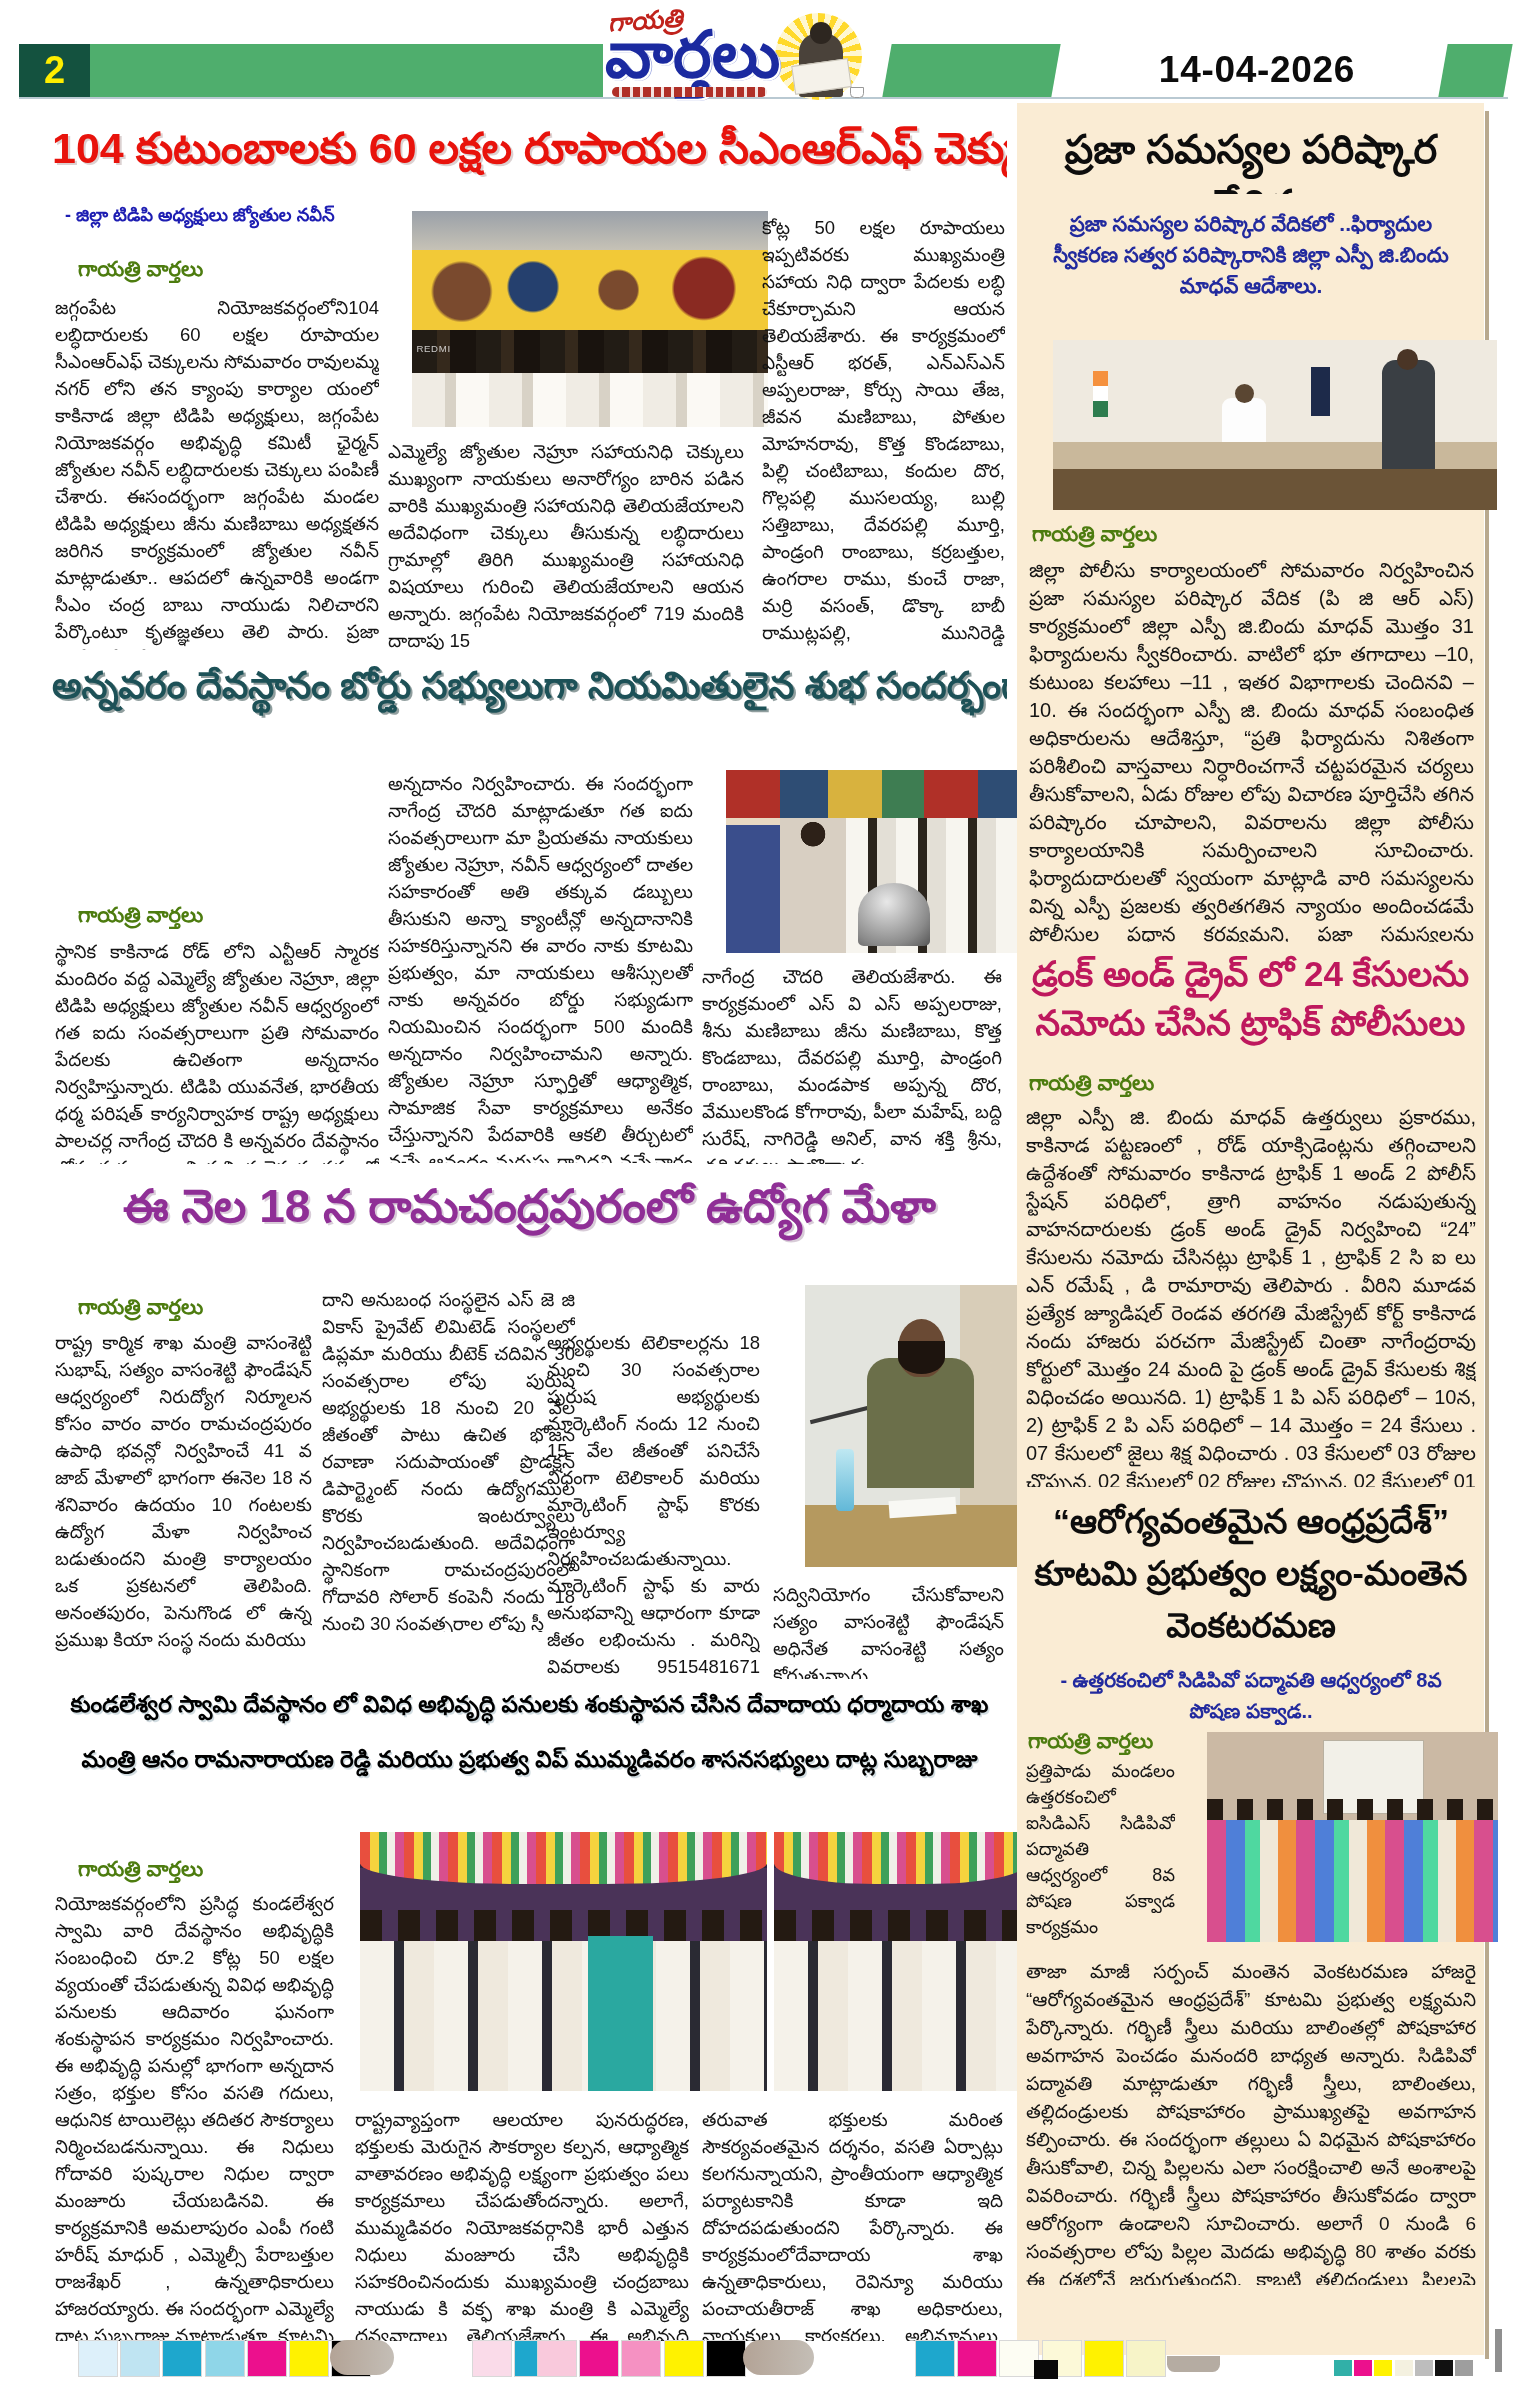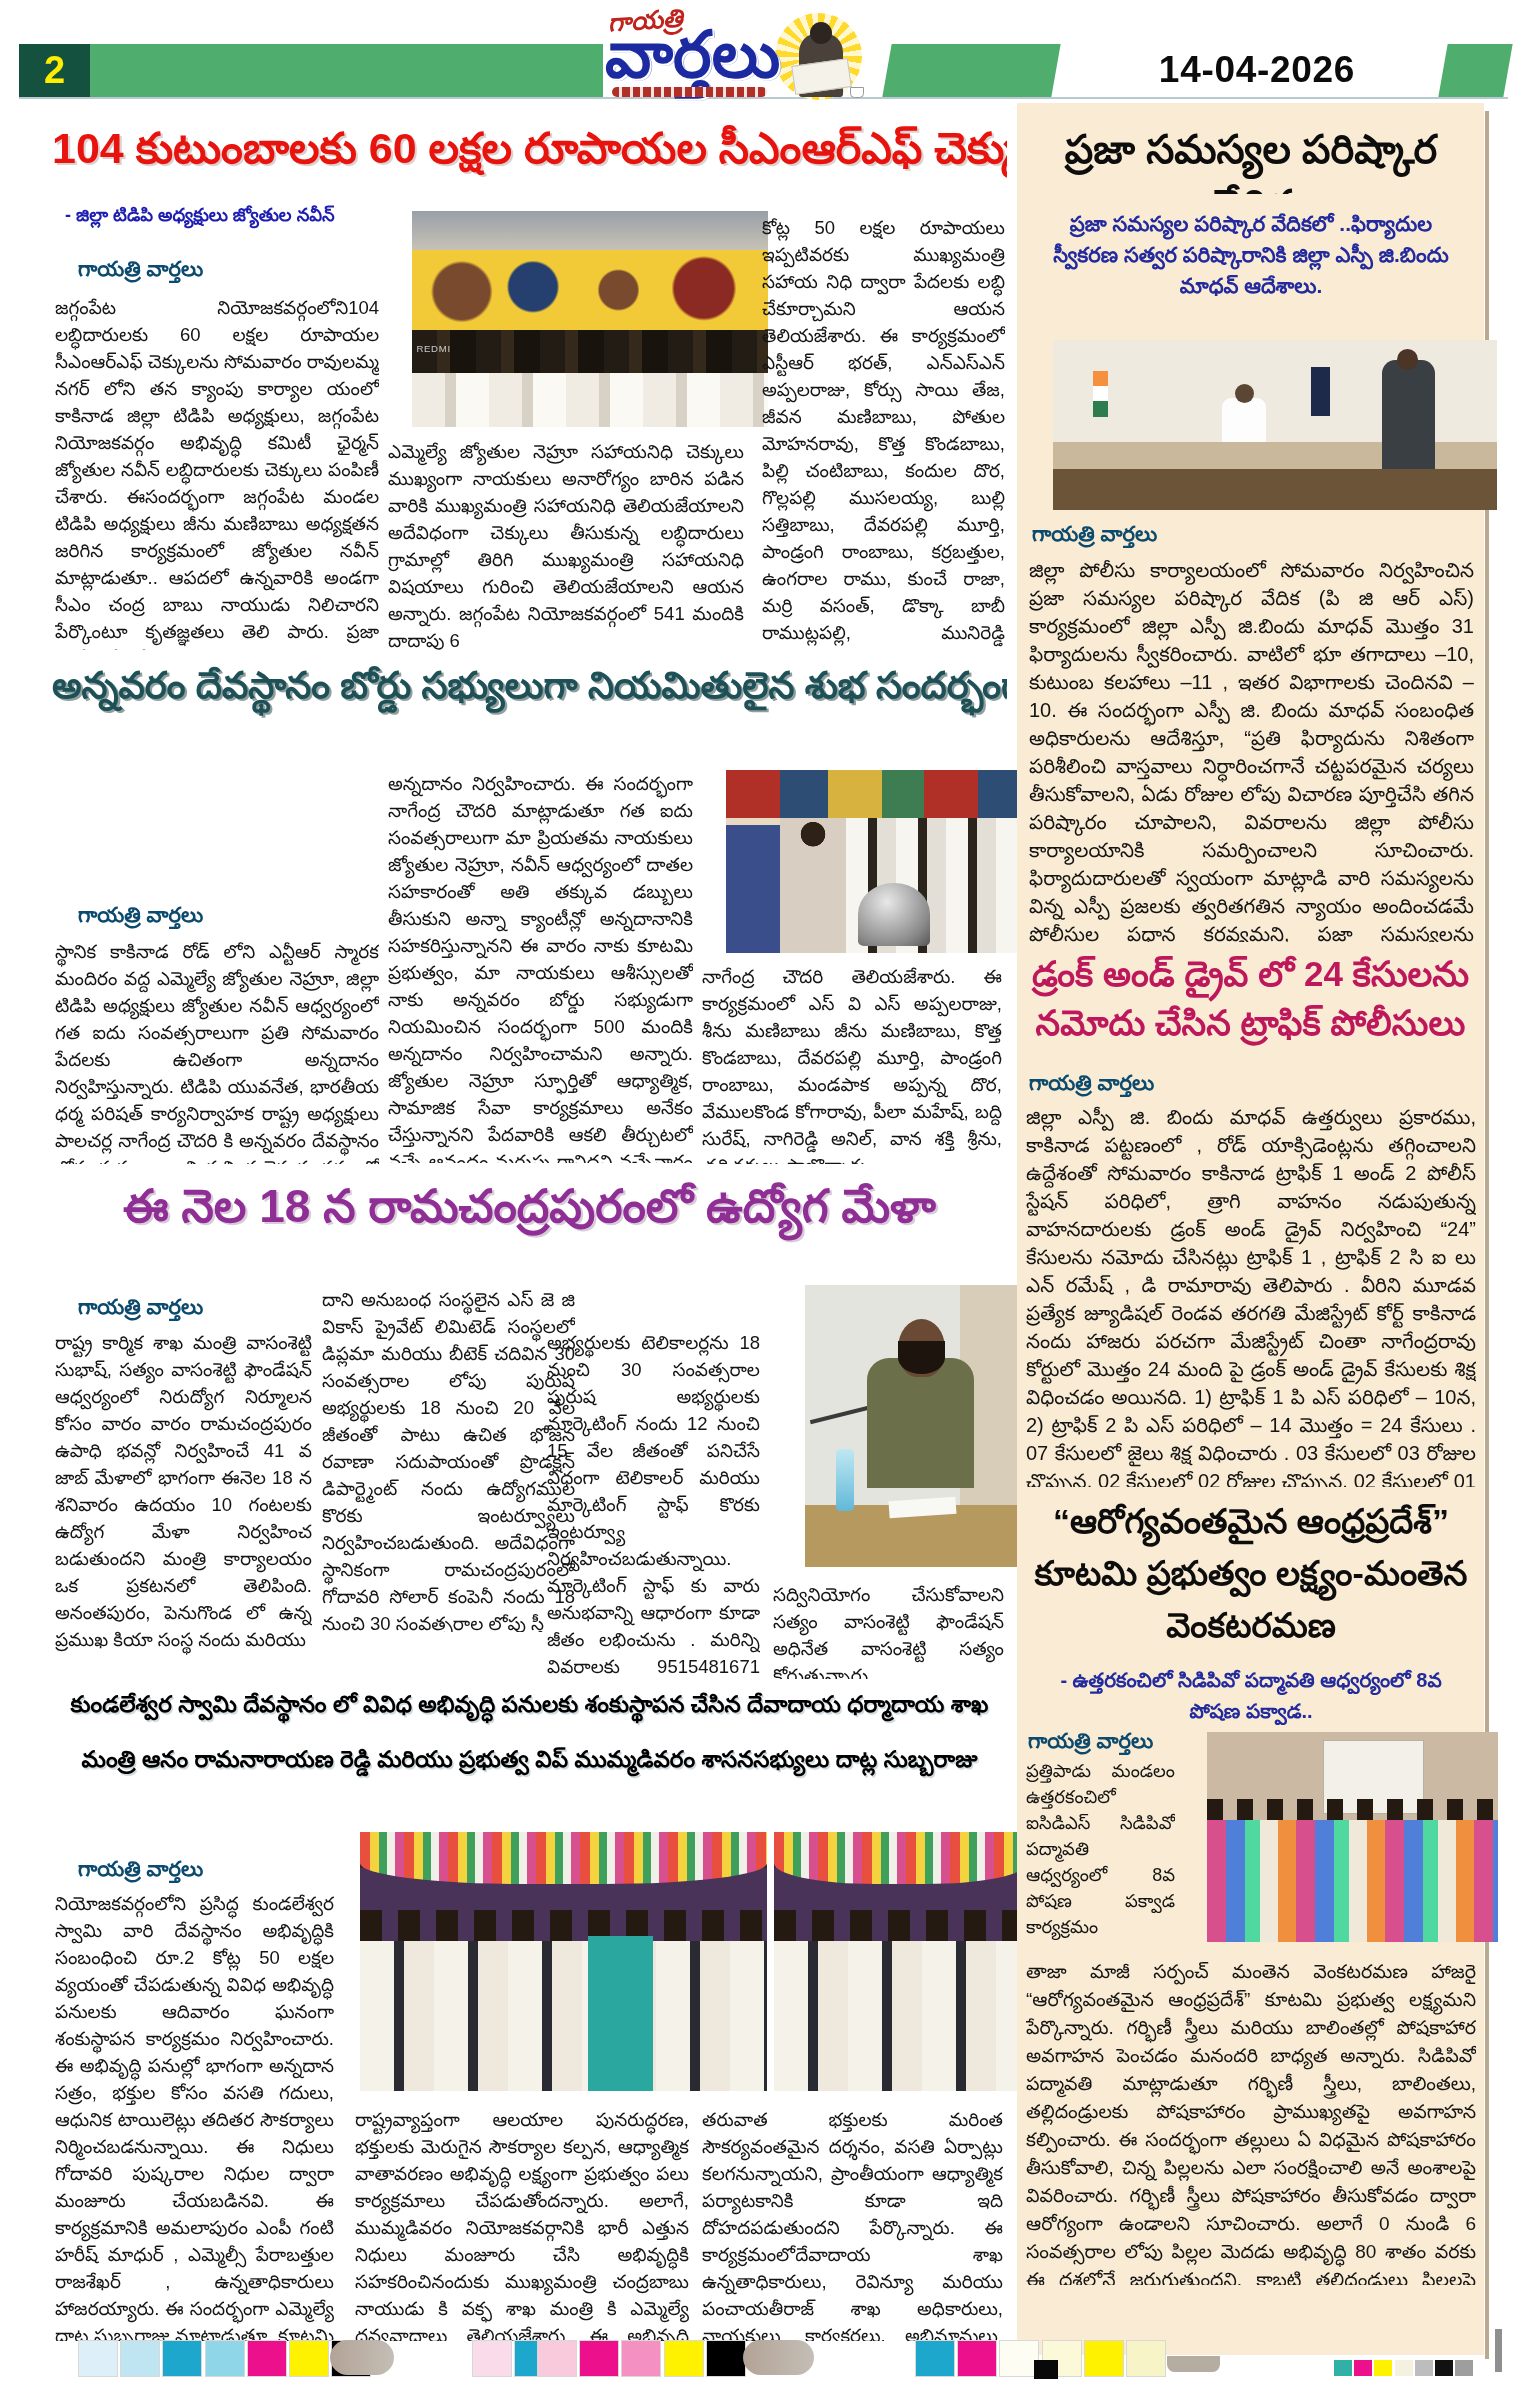--- a/index.html
+++ b/index.html
@@ -26,21 +26,21 @@
                border-radius:19px 19px 3px 3px;}
   .mast-head{position:absolute;left:810px;top:22px;width:22px;height:22px;border-radius:50%;background:#2d2620;}
   .mast-paper{position:absolute;left:793px;top:62px;width:55px;height:27px;background:#f5f2ea;
               transform:rotate(-8deg);border:0.7px solid #c9c4b8;}
   .mast-tagline{position:absolute;left:612px;top:87px;width:155px;height:10.4px;border-radius:5.2px;
                 background:repeating-linear-gradient(90deg,#b03028 0 7.4px,#f3e2e0 7.4px 10.4px);}
   .mast-cup{position:absolute;left:850px;top:87px;width:12px;height:9px;background:#ffffff;border:0.7px solid #999;border-radius:0 0 4.4px 4.4px;}
   
   .headline{position:absolute;text-align:center;font-weight:bold;overflow:hidden;}
   .subhead{position:absolute;color:#1d1db2;font-weight:bold;overflow:hidden;}
-  .byline{position:absolute;color:#0c4a6e;font-weight:bold;font-size:21px;}
+  .byline{position:absolute;color:#4d7c0f;font-weight:bold;font-size:21px;}
   .bodycol{position:absolute;font-size:18.5px;line-height:27px;text-align:justify;overflow:hidden;word-break:break-word;}
   .photo{position:absolute;overflow:hidden;margin-left:24px;}
   
   #a1-headline{left:52px;top:124px;width:955px;height:78px;font-size:43px;color:#e8130c;
                text-shadow:2.2px 2.2px 0 rgba(60,0,0,0.18);white-space:nowrap;}
   #a1-subhead{left:65px;top:205px;width:333px;font-size:18px;}
   #a1-byline{left:78px;top:257px;}
   #a1-col1{left:55px;top:294px;width:324px;height:356px;}
   #a1-photo{left:388px;top:211px;width:356px;height:216px;}
   #a1-col2{left:388px;top:438px;width:356px;height:213px;}
@@ -180,21 +180,21 @@
   <div class="subhead" id="a1-subhead">- జిల్లా టిడిపి అధ్యక్షులు జ్యోతుల నవీన్</div>
   <div class="byline" id="a1-byline">గాయత్రి వార్తలు</div>
   <div class="bodycol" id="a1-col1">జగ్గంపేట నియోజకవర్గంలోని104 లబ్ధిదారులకు 60 లక్షల రూపాయల సీఎంఆర్ఎఫ్ చెక్కులను సోమవారం రావులమ్మ నగర్ లోని తన క్యాంపు కార్యాల యంలో కాకినాడ జిల్లా టిడిపి అధ్యక్షులు, జగ్గంపేట నియోజకవర్గం అభివృద్ధి కమిటీ ఛైర్మన్ జ్యోతుల నవీన్ లబ్ధిదారులకు చెక్కులు పంపిణీ చేశారు. ఈసందర్భంగా జగ్గంపేట మండల టిడిపి అధ్యక్షులు జీను మణిబాబు అధ్యక్షతన జరిగిన కార్యక్రమంలో జ్యోతుల నవీన్ మాట్లాడుతూ.. ఆపదలో ఉన్నవారికి అండగా సీఎం చంద్ర బాబు నాయుడు నిలిచారని పేర్కొంటూ కృతజ్ఞతలు తెలి పారు. ప్రజా సంక్షేమమే ధ్యేయంగా కూటమి ప్రభుత్వం పని చేస్తోందన్నారు. కులం మతం చూడకుండా</div>
   <div class="photo" id="a1-photo">
     <div class="a1-ceiling"></div>
     <div class="a1-banner"></div>
     <div class="a1-heads"></div>
     <div class="a1-shirts"></div>
     <div class="a1-watermark">REDMI</div>
   </div>
-  <div class="bodycol" id="a1-col2">ఎమ్మెల్యే జ్యోతుల నెహ్రూ సహాయనిధి చెక్కులు ముఖ్యంగా నాయకులు అనారోగ్యం బారిన పడిన వారికి ముఖ్యమంత్రి సహాయనిధి తెలియజేయాలని అదేవిధంగా చెక్కులు తీసుకున్న లబ్ధిదారులు గ్రామాల్లో తిరిగి ముఖ్యమంత్రి సహాయనిధి విషయాలు గురించి తెలియజేయాలని ఆయన అన్నారు. జగ్గంపేట నియోజకవర్గంలో 541 మందికి దాదాపు 6</div>
+  <div class="bodycol" id="a1-col2">ఎమ్మెల్యే జ్యోతుల నెహ్రూ సహాయనిధి చెక్కులు ముఖ్యంగా నాయకులు అనారోగ్యం బారిన పడిన వారికి ముఖ్యమంత్రి సహాయనిధి తెలియజేయాలని అదేవిధంగా చెక్కులు తీసుకున్న లబ్ధిదారులు గ్రామాల్లో తిరిగి ముఖ్యమంత్రి సహాయనిధి విషయాలు గురించి తెలియజేయాలని ఆయన అన్నారు. జగ్గంపేట నియోజకవర్గంలో 719 మందికి దాదాపు 15</div>
   <div class="bodycol" id="a1-col3">కోట్ల 50 లక్షల రూపాయలు ఇప్పటివరకు ముఖ్యమంత్రి సహాయ నిధి ద్వారా పేదలకు లబ్ధి చేకూర్చామని ఆయన తెలియజేశారు. ఈ కార్యక్రమంలో ఎస్టీఆర్ భరత్, ఎన్ఎస్ఎన్ అప్పలరాజు, కోర్సు సాయి తేజ, జీవన మణిబాబు, పోతుల మోహనరావు, కొత్త కొండబాబు, పిల్లి చంటిబాబు, కందుల దొర, గొల్లపల్లి ముసలయ్య, బుల్లి సత్తిబాబు, దేవరపల్లి మూర్తి, పాండ్రంగి రాంబాబు, కర్రబత్తుల, ఉంగరాల రాము, కుంచే రాజా, మర్రి వసంత్, డొక్కా బాబీ రాముట్లపల్లి, మునిరెడ్డి నాగేశ్వరరావు, తప్పలబోతి బుజ్జిబాబు పాలు శెట్టి, గ్రంధి శెట్టి బాబ్జీ గురించి, పీలా మహేష్, పురుష శెట్టి శివాజీ, రామకుటి నరసింహ అధిక సంఖ్యలో కూటమి నాయకులు, లబ్ధిదారులు పాల్గొన్నారు.</div>
 
   <div class="headline" id="a2-headline">అన్నవరం దేవస్థానం బోర్డు సభ్యులుగా నియమితులైన శుభ సందర్భంగా</div>
   <div class="byline" id="a2-byline">గాయత్రి వార్తలు</div>
   <div class="bodycol" id="a2-col1">స్థానిక కాకినాడ రోడ్ లోని ఎన్టీఆర్ స్మారక మందిరం వద్ద ఎమ్మెల్యే జ్యోతుల నెహ్రూ, జిల్లా టిడిపి అధ్యక్షులు జ్యోతుల నవీన్ ఆధ్వర్యంలో గత ఐదు సంవత్సరాలుగా ప్రతి సోమవారం పేదలకు ఉచితంగా అన్నదానం నిర్వహిస్తున్నారు. టిడిపి యువనేత, భారతీయ ధర్మ పరిషత్ కార్యనిర్వాహక రాష్ట్ర అధ్యక్షులు పాలచర్ల నాగేంద్ర చౌదరి కి అన్నవరం దేవస్థానం బోర్డు సభ్యులుగా నియమితులైన సందర్భంలో ఈ వారం ఆయన ఆర్థిక సహాయంతో 500 మందికి ఉచితంగా</div>
   <div class="bodycol" id="a2-col2">అన్నదానం నిర్వహించారు. ఈ సందర్భంగా నాగేంద్ర చౌదరి మాట్లాడుతూ గత ఐదు సంవత్సరాలుగా మా ప్రియతమ నాయకులు జ్యోతుల నెహ్రూ, నవీన్ ఆధ్వర్యంలో దాతల సహకారంతో అతి తక్కువ డబ్బులు తీసుకుని అన్నా క్యాంటీన్లో అన్నదానానికి సహకరిస్తున్నానని ఈ వారం నాకు కూటమి ప్రభుత్వం, మా నాయకులు ఆశీస్సులతో నాకు అన్నవరం బోర్డు సభ్యుడుగా నియమించిన సందర్భంగా 500 మందికి అన్నదానం నిర్వహించామని అన్నారు. జ్యోతుల నెహ్రూ స్ఫూర్తితో ఆధ్యాత్మిక, సామాజిక సేవా కార్యక్రమాలు అనేకం చేస్తున్నానని పేదవారికి ఆకలి తీర్చుటలో వచ్చే ఆనందం మరుపు రానిదని వచ్చేవారం ప్రభుత్వ అన్న క్యాంటీన్ ప్రారంభించేందుకు చర్యలు తీసుకుంటున్నారని</div>
   <div class="photo" id="a2-photo">
     <div style="position:absolute;left:0;top:0;width:100%;height:100%;background:#e8d9c2;"></div>
     <div class="a2-awning"></div>
     <div class="a2-crowd"></div>

